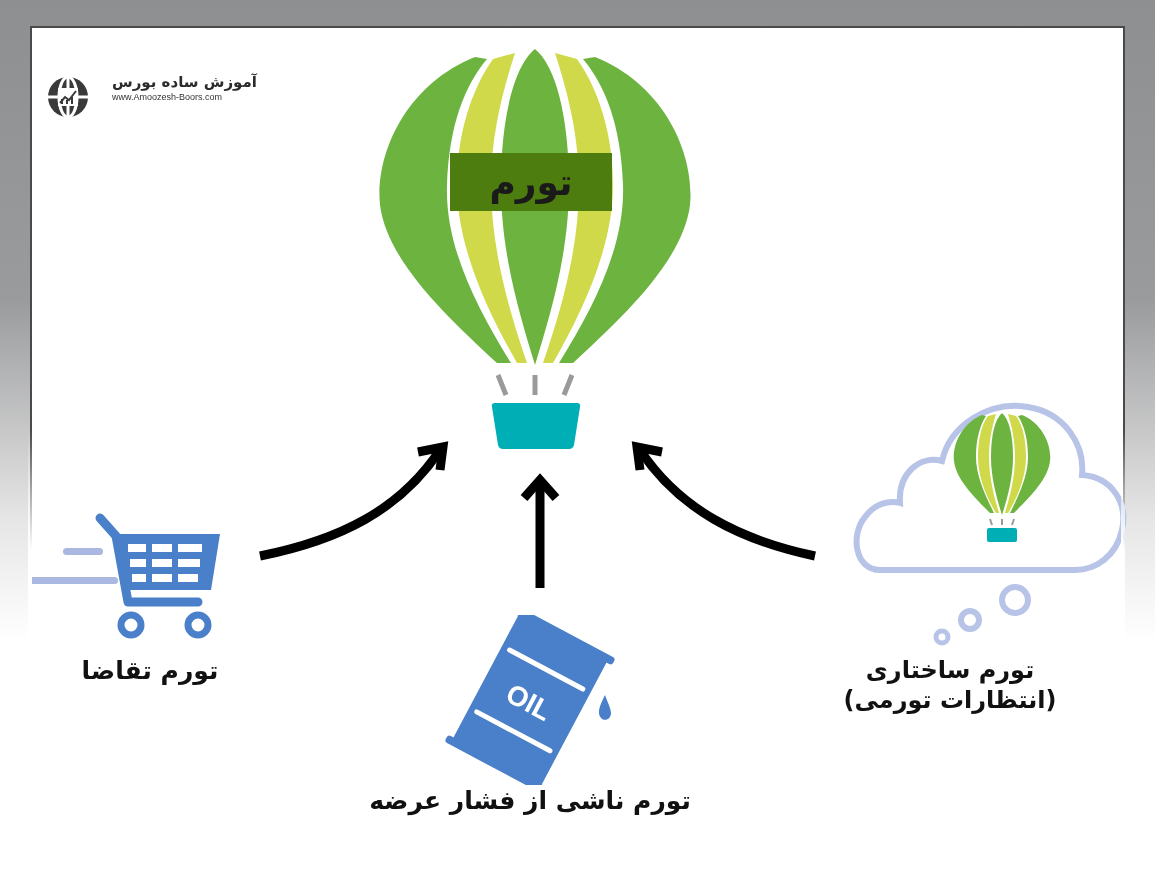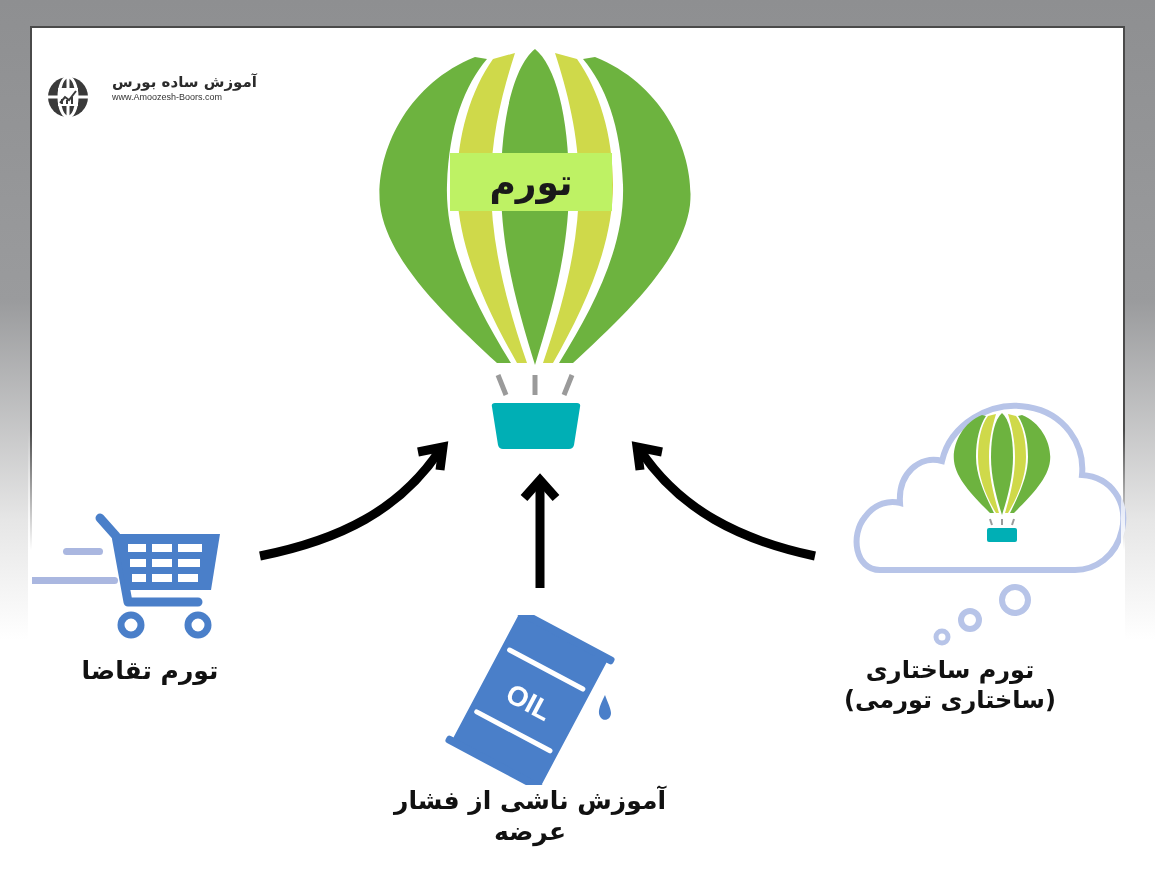--- a/index.html
+++ b/index.html
@@ -30,21 +30,21 @@
   .stage { position: absolute; left: 0; top: 0; width: 1155px; height: 870px; }
   .label {
     position: absolute; font-family: "DejaVu Sans", sans-serif; font-weight: bold;
     color: #111; direction: rtl; text-align: center; line-height: 1.25;
   }
   .label-demand { left: 50px; top: 655px; width: 200px; font-size: 25px; }
   .label-supply { left: 360px; top: 785px; width: 340px; font-size: 25px; }
   .label-struct { left: 825px; top: 655px; width: 250px; font-size: 24px; }
   .balloon-title {
     position: absolute; left: 450px; top: 153px; width: 162px; height: 58px;
-    background: #bef264; display: flex; align-items: center; justify-content: center;
+    background: #4d7c0f; display: flex; align-items: center; justify-content: center;
     font-family: "DejaVu Sans", sans-serif; font-weight: bold; font-size: 36px; color: #1a1a1a; direction: rtl;
   }
   .oil-text { font-family: "Liberation Sans", sans-serif; font-weight: bold; }
 </style>
 </head>
 <body>
 
 <div class="card"></div>
 
 <div class="stage">
@@ -124,39 +124,39 @@
     <g transform="rotate(28 90 85)">
       <rect x="40" y="10" width="100" height="150" rx="6" fill="#4a7fc9"></rect>
       <rect x="34" y="8" width="112" height="8" rx="3" fill="#4a7fc9"></rect>
       <rect x="34" y="154" width="112" height="8" rx="3" fill="#4a7fc9"></rect>
       <rect x="46" y="48" width="88" height="5" rx="2.5" fill="#fff"></rect>
       <rect x="46" y="118" width="88" height="5" rx="2.5" fill="#fff"></rect>
       <text x="90" y="97" text-anchor="middle" class="oil-text" font-size="28" fill="#fff" stroke="#4a7fc9" stroke-width="0">OIL</text>
     </g>
     <path d="M165 80 C159 92 157 98 161 103 C165 107 171 104 171 98 C171 94 168 88 165 80 Z" fill="#4a7fc9"></path>
   </svg>
-  <div class="label label-supply">آموزش ناشی از فشار عرضه</div>
+  <div class="label label-supply">تورم ناشی از فشار عرضه</div>
 
   <svg style="position:absolute;left:850px;top:395px" width="280" height="255" viewBox="0 0 280 255">
     <path d="M30 175 C5 175 0 140 15 122 C25 108 40 105 50 108 C48 78 70 60 92 66 C100 30 140 5 178 12 C215 18 235 50 232 80 C262 82 278 108 272 135 C266 162 245 175 225 175 Z" fill="#fff" stroke="#b7c4e8" stroke-width="6"></path>
     <circle cx="165" cy="205" r="13" fill="none" stroke="#b7c4e8" stroke-width="6"></circle>
     <circle cx="120" cy="225" r="9" fill="none" stroke="#b7c4e8" stroke-width="6"></circle>
     <circle cx="92" cy="242" r="6" fill="none" stroke="#b7c4e8" stroke-width="5"></circle>
     <g transform="translate(102 18)">
       <path d="M30 2 C10 10 0 32 2 48 C4 66 22 84 38 100 L42 100 C32 80 24 62 24 44 C24 26 28 12 34 3 Z" fill="#6db33f"></path>
       <path d="M70 2 C90 10 100 32 98 48 C96 66 78 84 62 100 L58 100 C68 80 76 62 76 44 C76 26 72 12 66 3 Z" fill="#6db33f"></path>
       <path d="M36 3 C29 12 26 28 26 44 C26 62 33 82 44 100 L47 100 C41 80 37 62 37 44 C37 28 40 14 44 1 Z" fill="#cfd94a"></path>
       <path d="M64 3 C71 12 74 28 74 44 C74 62 67 82 56 100 L53 100 C59 80 63 62 63 44 C63 28 60 14 56 1 Z" fill="#cfd94a"></path>
       <path d="M50 0 C43 6 39 22 39 44 C39 66 45 86 50 102 C55 86 61 66 61 44 C61 22 57 6 50 0 Z" fill="#6db33f"></path>
       <line x1="38" y1="106" x2="40" y2="112" stroke="#9a9a9a" stroke-width="2"></line>
       <line x1="50" y1="106" x2="50" y2="112" stroke="#9a9a9a" stroke-width="2"></line>
       <line x1="62" y1="106" x2="60" y2="112" stroke="#9a9a9a" stroke-width="2"></line>
       <rect x="35" y="115" width="30" height="14" rx="2" fill="#00afb5"></rect>
     </g>
   </svg>
   <div class="label label-struct">
     <div>تورم ساختاری</div>
-    <div>(ساختاری تورمی)</div>
+    <div>(انتظارات تورمی)</div>
   </div>
 </div>
 
 <div class="fade-left"></div>
 <div class="fade-right"></div>
 
 </body></html>

